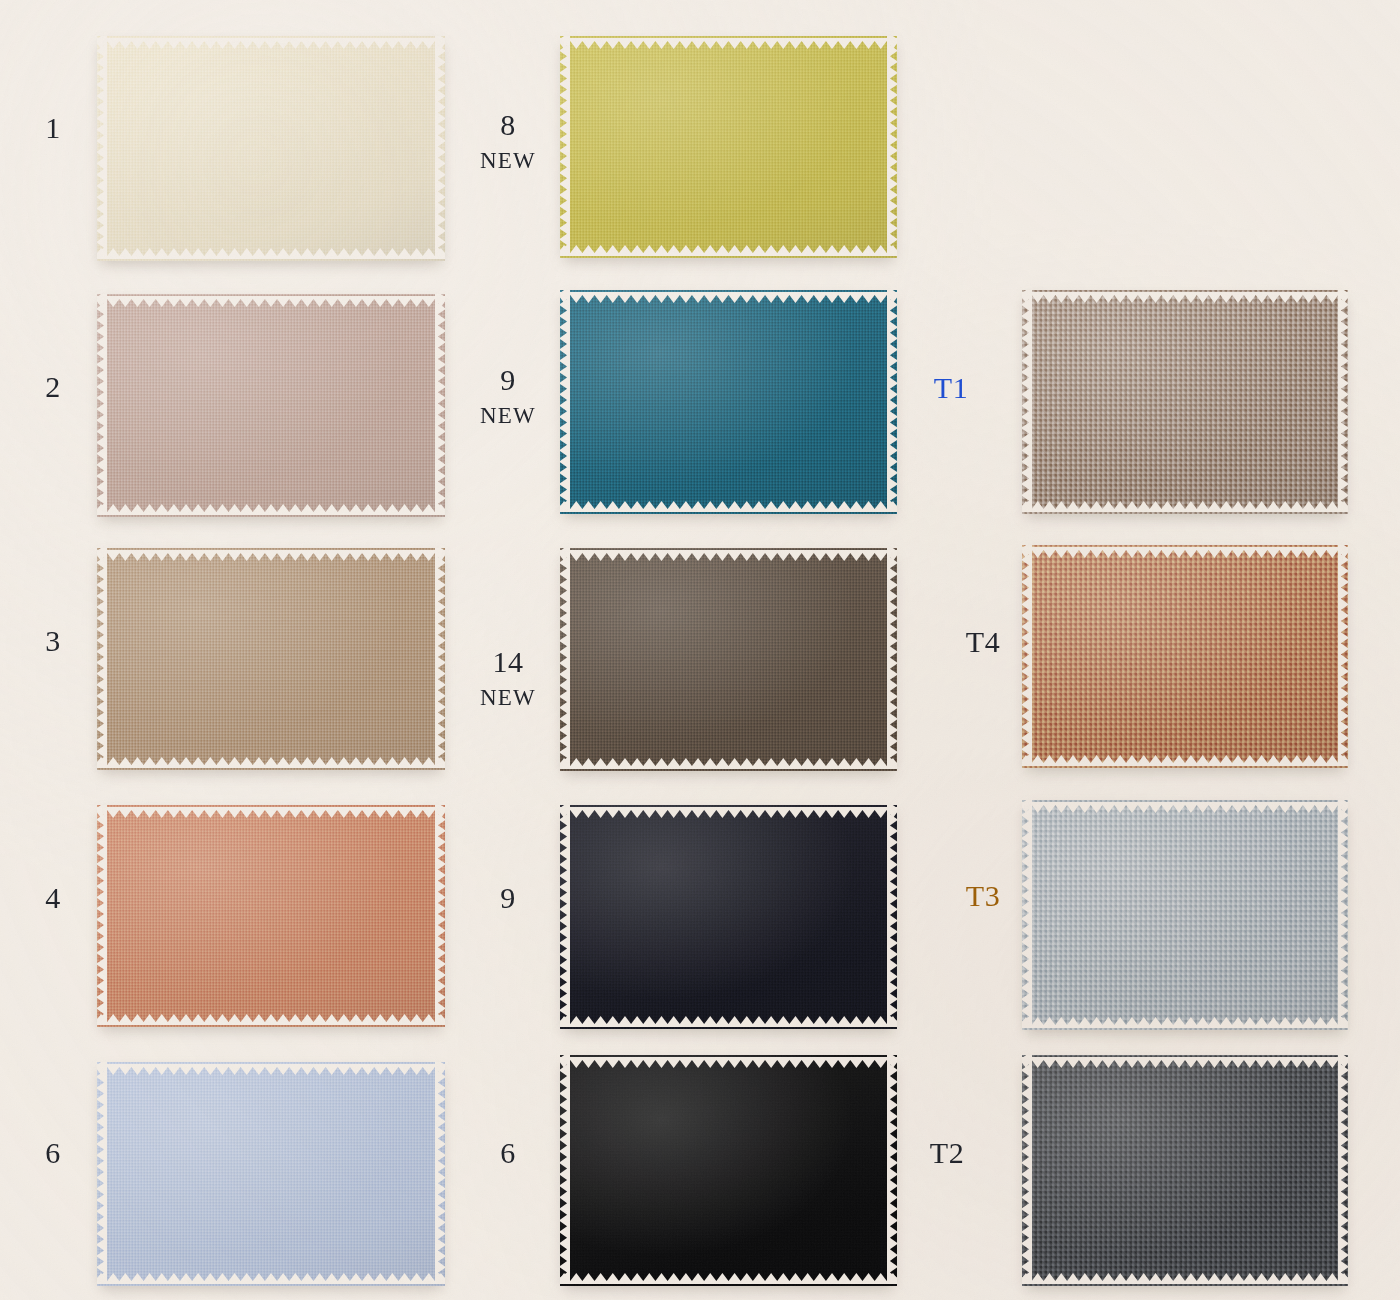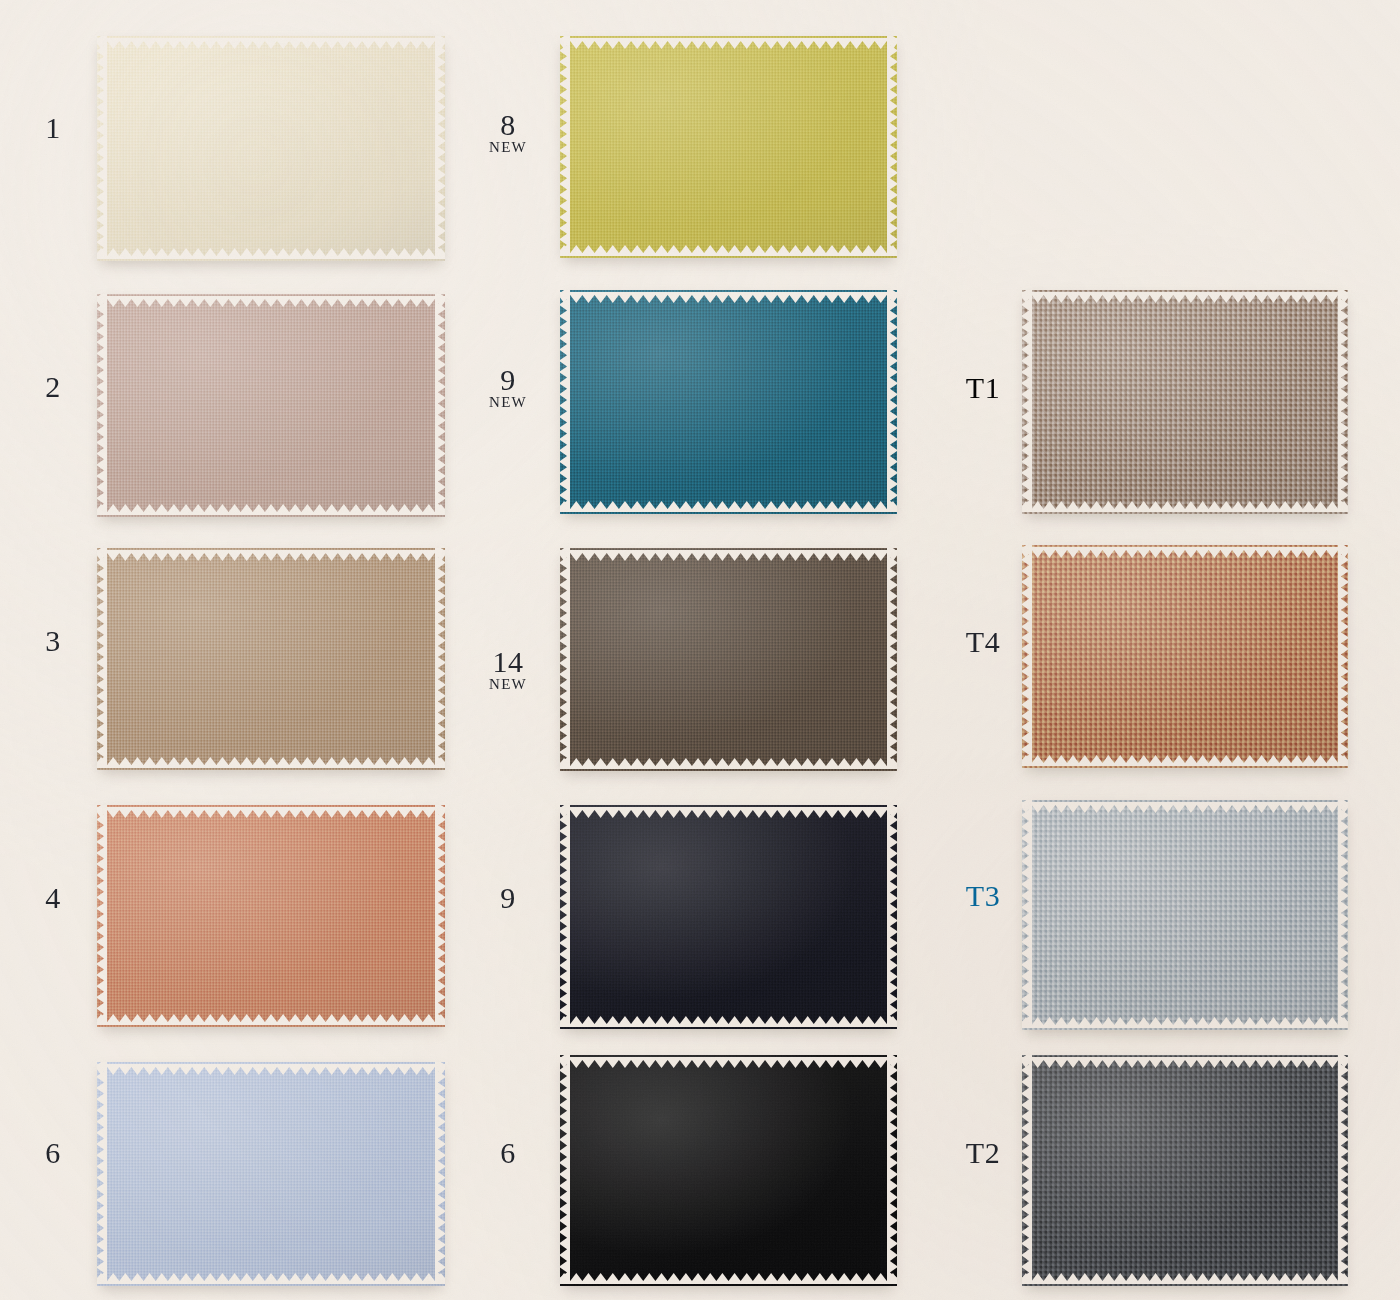--- a/index.html
+++ b/index.html
@@ -49,22 +49,23 @@
     line-height: 1;
     user-select: none;
   }
   .cell-label .code {
     display: block;
     font-size: 30px;
     letter-spacing: .5px;
   }
   .cell-label .tag {
     display: block;
-    font-size: 15px;
+    font-size: 23px;
     letter-spacing: 1.2px;
+    margin-top: 9px;
   }
 
   
   .swatch {
     position: absolute;
     overflow: hidden;
   }
   .swatch-fabric {
     position: absolute;
     inset: 0;
@@ -412,21 +413,21 @@
           <svg viewBox="0 -4 260 15" preserveAspectRatio="none" width="100%" height="100%" style="position: absolute; width: 224px; height: 11px; left: 0px; top: 0px; transform-origin: 0px 0px; transform: rotate(90deg) translateY(-11px);">
             <path d="M0,0 L6.5,11 L13,0 L19.5,11 L26,0 L32.5,11 L39,0 L45.5,11 L52,0 L58.5,11 L65,0 L71.5,11 L78,0 L84.5,11 L91,0 L97.5,11 L104,0 L110.5,11 L117,0 L123.5,11 L130,0 L136.5,11 L143,0 L149.5,11 L156,0 L162.5,11 L169,0 L175.5,11 L182,0 L188.5,11 L195,0 L201.5,11 L208,0 L214.5,11 L221,0 L227.5,11 L234,0 L240.5,11 L247,0 L253.5,11 L260,0 L260,-4 L0,-4 Z" fill="#f5f0ea"></path>
           </svg>
         </div>
         <div class="pink-edge-v right">
           <svg viewBox="0 -4 260 15" preserveAspectRatio="none" width="100%" height="100%" style="position: absolute; width: 224px; height: 11px; left: 0px; top: 0px; transform-origin: 0px 0px; transform: rotate(90deg) translateY(-11px);">
             <path d="M0,0 L6.5,11 L13,0 L19.5,11 L26,0 L32.5,11 L39,0 L45.5,11 L52,0 L58.5,11 L65,0 L71.5,11 L78,0 L84.5,11 L91,0 L97.5,11 L104,0 L110.5,11 L117,0 L123.5,11 L130,0 L136.5,11 L143,0 L149.5,11 L156,0 L162.5,11 L169,0 L175.5,11 L182,0 L188.5,11 L195,0 L201.5,11 L208,0 L214.5,11 L221,0 L227.5,11 L234,0 L240.5,11 L247,0 L253.5,11 L260,0 L260,-4 L0,-4 Z" fill="#f5f0ea"></path>
           </svg>
         </div>
       </div>
-      <div class="cell-label" style="left: 948px; top: 373px; width: 70px; z-index: 30; color: #000000;">
+      <div class="cell-label" style="left: 916px; top: 373px; width: 70px; z-index: 30; color: #1d4ed8;">
         <span class="code">T1</span>
       </div>
       <div class="swatch-shadow" style="left: 1026px; top: 554px; width: 318px; height: 217px;"></div>
       <div class="swatch" style="left: 1022px; top: 545px; width: 326px; height: 223px; z-index: 20;">
         <div class="swatch-fabric" style="background: rgb(190, 131, 96);"></div>
         <div class="weave-tweed"></div>
         <div class="swatch-shade"></div>
         <div class="pink-edge top"><svg viewBox="0 -4 364 15" preserveAspectRatio="none" width="100%" height="100%">
             <path d="M0,0 L6.5,11 L13,0 L19.5,11 L26,0 L32.5,11 L39,0 L45.5,11 L52,0 L58.5,11 L65,0 L71.5,11 L78,0 L84.5,11 L91,0 L97.5,11 L104,0 L110.5,11 L117,0 L123.5,11 L130,0 L136.5,11 L143,0 L149.5,11 L156,0 L162.5,11 L169,0 L175.5,11 L182,0 L188.5,11 L195,0 L201.5,11 L208,0 L214.5,11 L221,0 L227.5,11 L234,0 L240.5,11 L247,0 L253.5,11 L260,0 L266.5,11 L273,0 L279.5,11 L286,0 L292.5,11 L299,0 L305.5,11 L312,0 L318.5,11 L325,0 L331.5,11 L338,0 L344.5,11 L351,0 L357.5,11 L364,0 L364,-4 L0,-4 Z" fill="#f5f0ea"></path>
           </svg></div>
@@ -462,21 +463,21 @@
           <svg viewBox="0 -4 260 15" preserveAspectRatio="none" width="100%" height="100%" style="position: absolute; width: 230px; height: 11px; left: 0px; top: 0px; transform-origin: 0px 0px; transform: rotate(90deg) translateY(-11px);">
             <path d="M0,0 L6.5,11 L13,0 L19.5,11 L26,0 L32.5,11 L39,0 L45.5,11 L52,0 L58.5,11 L65,0 L71.5,11 L78,0 L84.5,11 L91,0 L97.5,11 L104,0 L110.5,11 L117,0 L123.5,11 L130,0 L136.5,11 L143,0 L149.5,11 L156,0 L162.5,11 L169,0 L175.5,11 L182,0 L188.5,11 L195,0 L201.5,11 L208,0 L214.5,11 L221,0 L227.5,11 L234,0 L240.5,11 L247,0 L253.5,11 L260,0 L260,-4 L0,-4 Z" fill="#f5f0ea"></path>
           </svg>
         </div>
         <div class="pink-edge-v right">
           <svg viewBox="0 -4 260 15" preserveAspectRatio="none" width="100%" height="100%" style="position: absolute; width: 230px; height: 11px; left: 0px; top: 0px; transform-origin: 0px 0px; transform: rotate(90deg) translateY(-11px);">
             <path d="M0,0 L6.5,11 L13,0 L19.5,11 L26,0 L32.5,11 L39,0 L45.5,11 L52,0 L58.5,11 L65,0 L71.5,11 L78,0 L84.5,11 L91,0 L97.5,11 L104,0 L110.5,11 L117,0 L123.5,11 L130,0 L136.5,11 L143,0 L149.5,11 L156,0 L162.5,11 L169,0 L175.5,11 L182,0 L188.5,11 L195,0 L201.5,11 L208,0 L214.5,11 L221,0 L227.5,11 L234,0 L240.5,11 L247,0 L253.5,11 L260,0 L260,-4 L0,-4 Z" fill="#f5f0ea"></path>
           </svg>
         </div>
       </div>
-      <div class="cell-label" style="left: 948px; top: 881px; width: 70px; z-index: 30; color: #0369a1;">
+      <div class="cell-label" style="left: 948px; top: 881px; width: 70px; z-index: 30; color: #a16207;">
         <span class="code">T3</span>
       </div>
       <div class="swatch-shadow" style="left: 1026px; top: 1064px; width: 318px; height: 225px;"></div>
       <div class="swatch" style="left: 1022px; top: 1055px; width: 326px; height: 231px; z-index: 20;">
         <div class="swatch-fabric" style="background: rgb(74, 77, 82);"></div>
         <div class="weave-tweed"></div>
         <div class="swatch-shade"></div>
         <div class="pink-edge top"><svg viewBox="0 -4 364 15" preserveAspectRatio="none" width="100%" height="100%">
             <path d="M0,0 L6.5,11 L13,0 L19.5,11 L26,0 L32.5,11 L39,0 L45.5,11 L52,0 L58.5,11 L65,0 L71.5,11 L78,0 L84.5,11 L91,0 L97.5,11 L104,0 L110.5,11 L117,0 L123.5,11 L130,0 L136.5,11 L143,0 L149.5,11 L156,0 L162.5,11 L169,0 L175.5,11 L182,0 L188.5,11 L195,0 L201.5,11 L208,0 L214.5,11 L221,0 L227.5,11 L234,0 L240.5,11 L247,0 L253.5,11 L260,0 L266.5,11 L273,0 L279.5,11 L286,0 L292.5,11 L299,0 L305.5,11 L312,0 L318.5,11 L325,0 L331.5,11 L338,0 L344.5,11 L351,0 L357.5,11 L364,0 L364,-4 L0,-4 Z" fill="#f5f0ea"></path>
           </svg></div>
@@ -487,21 +488,21 @@
           <svg viewBox="0 -4 260 15" preserveAspectRatio="none" width="100%" height="100%" style="position: absolute; width: 231px; height: 11px; left: 0px; top: 0px; transform-origin: 0px 0px; transform: rotate(90deg) translateY(-11px);">
             <path d="M0,0 L6.5,11 L13,0 L19.5,11 L26,0 L32.5,11 L39,0 L45.5,11 L52,0 L58.5,11 L65,0 L71.5,11 L78,0 L84.5,11 L91,0 L97.5,11 L104,0 L110.5,11 L117,0 L123.5,11 L130,0 L136.5,11 L143,0 L149.5,11 L156,0 L162.5,11 L169,0 L175.5,11 L182,0 L188.5,11 L195,0 L201.5,11 L208,0 L214.5,11 L221,0 L227.5,11 L234,0 L240.5,11 L247,0 L253.5,11 L260,0 L260,-4 L0,-4 Z" fill="#f5f0ea"></path>
           </svg>
         </div>
         <div class="pink-edge-v right">
           <svg viewBox="0 -4 260 15" preserveAspectRatio="none" width="100%" height="100%" style="position: absolute; width: 231px; height: 11px; left: 0px; top: 0px; transform-origin: 0px 0px; transform: rotate(90deg) translateY(-11px);">
             <path d="M0,0 L6.5,11 L13,0 L19.5,11 L26,0 L32.5,11 L39,0 L45.5,11 L52,0 L58.5,11 L65,0 L71.5,11 L78,0 L84.5,11 L91,0 L97.5,11 L104,0 L110.5,11 L117,0 L123.5,11 L130,0 L136.5,11 L143,0 L149.5,11 L156,0 L162.5,11 L169,0 L175.5,11 L182,0 L188.5,11 L195,0 L201.5,11 L208,0 L214.5,11 L221,0 L227.5,11 L234,0 L240.5,11 L247,0 L253.5,11 L260,0 L260,-4 L0,-4 Z" fill="#f5f0ea"></path>
           </svg>
         </div>
       </div>
-      <div class="cell-label" style="left: 948px; top: 1138px; width: 70px; z-index: 30; color: rgb(32, 35, 43);">
+      <div class="cell-label" style="left: 912px; top: 1138px; width: 70px; z-index: 30; color: rgb(32, 35, 43);">
         <span class="code">T2</span>
       </div>
     </div>
 </div>
 
 <div id="paper-texture"></div>
 <svg id="paper-fibers" width="1400" height="1300" viewBox="0 0 1400 1300" aria-hidden="true">
   <defs>
     <filter id="fiberNoise">
       <feTurbulence type="fractalNoise" baseFrequency="0.85" numOctaves="3" seed="7"></feTurbulence>

